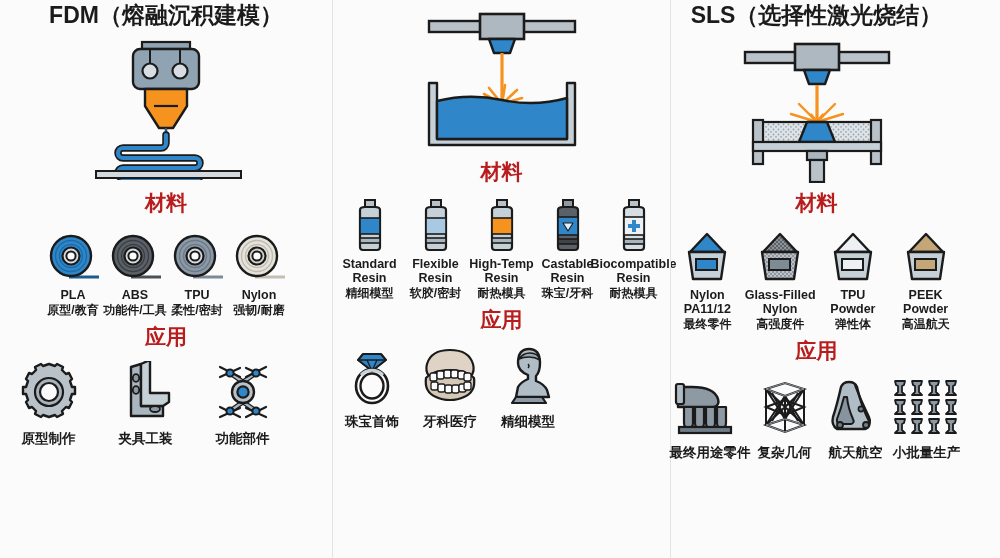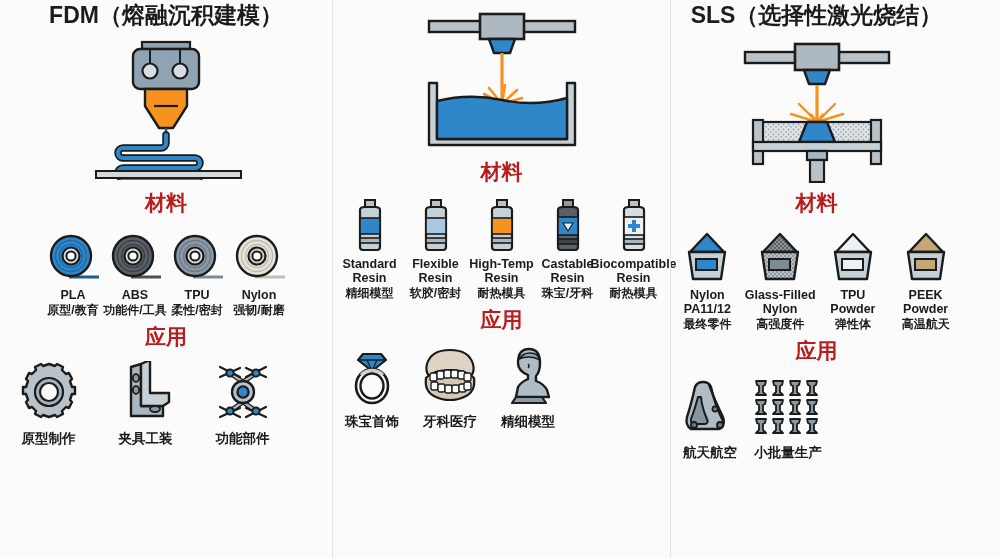--- a/index.html
+++ b/index.html
@@ -511,21 +511,57 @@
         </div>
         <div class="mat-name">PEEK
 Powder</div>
         <div class="mat-sub">高温航天</div>
       </div>
     </div>
 
     <div class="section-head sec-apps">应用</div>
 
     <div class="app-row">
-
+      <div class="app-item">
+        <div class="app-icon">
+          <svg width="72" height="58" viewBox="0 0 72 58">
+            <path d="M4 8 h14 q22 0 26 12 q2 6 -4 8 h-36 z" fill="#8e9aa3" stroke="#1b1b1b" stroke-width="2.4" stroke-linejoin="round"></path>
+            <rect x="2" y="5" width="8" height="20" rx="2" fill="#b0bcc6" stroke="#1b1b1b" stroke-width="2.2"></rect>
+            <g fill="#8e9aa3" stroke="#1b1b1b" stroke-width="2.2" stroke-linejoin="round">
+              <path d="M10 28 h9 v16 q0 5 -4.5 5 q-4.5 0 -4.5 -5 z"></path>
+              <path d="M21 28 h9 v16 q0 5 -4.5 5 q-4.5 0 -4.5 -5 z"></path>
+              <path d="M32 28 h9 v16 q0 5 -4.5 5 q-4.5 0 -4.5 -5 z"></path>
+              <path d="M43 28 h9 v16 q0 5 -4.5 5 q-4.5 0 -4.5 -5 z"></path>
+            </g>
+            <rect x="5" y="48" width="52" height="6" fill="#6f7d88" stroke="#1b1b1b" stroke-width="2.2"></rect>
+          </svg>
+        </div>
+        <div class="app-label">最终用途零件</div>
+      </div>
+
+      <div class="app-item">
+        <div class="app-icon">
+          <svg width="58" height="58" viewBox="0 0 58 58">
+            <g fill="none" stroke="#1b1b1b" stroke-width="2">
+              <path d="M10 10 l19 -6 l19 6 l-19 7 z"></path>
+              <path d="M10 46 l19 -6 l19 6 l-19 7 z"></path>
+              <path d="M10 10 v36 M48 10 v36 M29 17 v36"></path>
+              <path d="M10 10 l19 30 M48 10 l-19 30 M10 46 l19 -29 M48 46 l-19 -29"></path>
+              <path d="M10 10 l38 36 M48 10 l-38 36"></path>
+              <path d="M10 28 l19 -7 l19 7 l-19 8 z"></path>
+              <path d="M16 14 l13 24 M42 14 l-13 24 M16 42 l13 -24 M42 42 l-13 -24"></path>
+            </g>
+            <g fill="none" stroke="#98a5af" stroke-width="0.9">
+              <path d="M10 10 l19 -6 l19 6 l-19 7 z"></path>
+              <path d="M10 46 l19 -6 l19 6 l-19 7 z"></path>
+            </g>
+          </svg>
+        </div>
+        <div class="app-label">复杂几何</div>
+      </div>
 
       <div class="app-item">
         <div class="app-icon">
           <svg width="62" height="58" viewBox="0 0 62 58">
             <path d="M16 8 q-4 18 -8 30 q-2 8 4 12 h28 q6 -2 4 -8 q-8 -16 -12 -34 q-2 -5 -8 -5 q-6 0 -8 5 z" fill="#b0bcc6" stroke="#1b1b1b" stroke-width="2.4" stroke-linejoin="round"></path>
             <path d="M30 6 q6 16 14 32 q3 7 -3 9" fill="none" stroke="#1b1b1b" stroke-width="2.2"></path>
             <path d="M19 18 q-3 12 -7 22 q-1 5 4 5 h10 q4 -1 2 -5 q-5 -11 -6 -22 z" fill="#87949f" stroke="#1b1b1b" stroke-width="2" stroke-linejoin="round"></path>
             <circle cx="15" cy="46" r="3" fill="#6f7d88" stroke="#1b1b1b" stroke-width="1.8"></circle>
             <circle cx="41" cy="46" r="3" fill="#6f7d88" stroke="#1b1b1b" stroke-width="1.8"></circle>
             <circle cx="36" cy="30" r="2.6" fill="#6f7d88" stroke="#1b1b1b" stroke-width="1.6"></circle>

